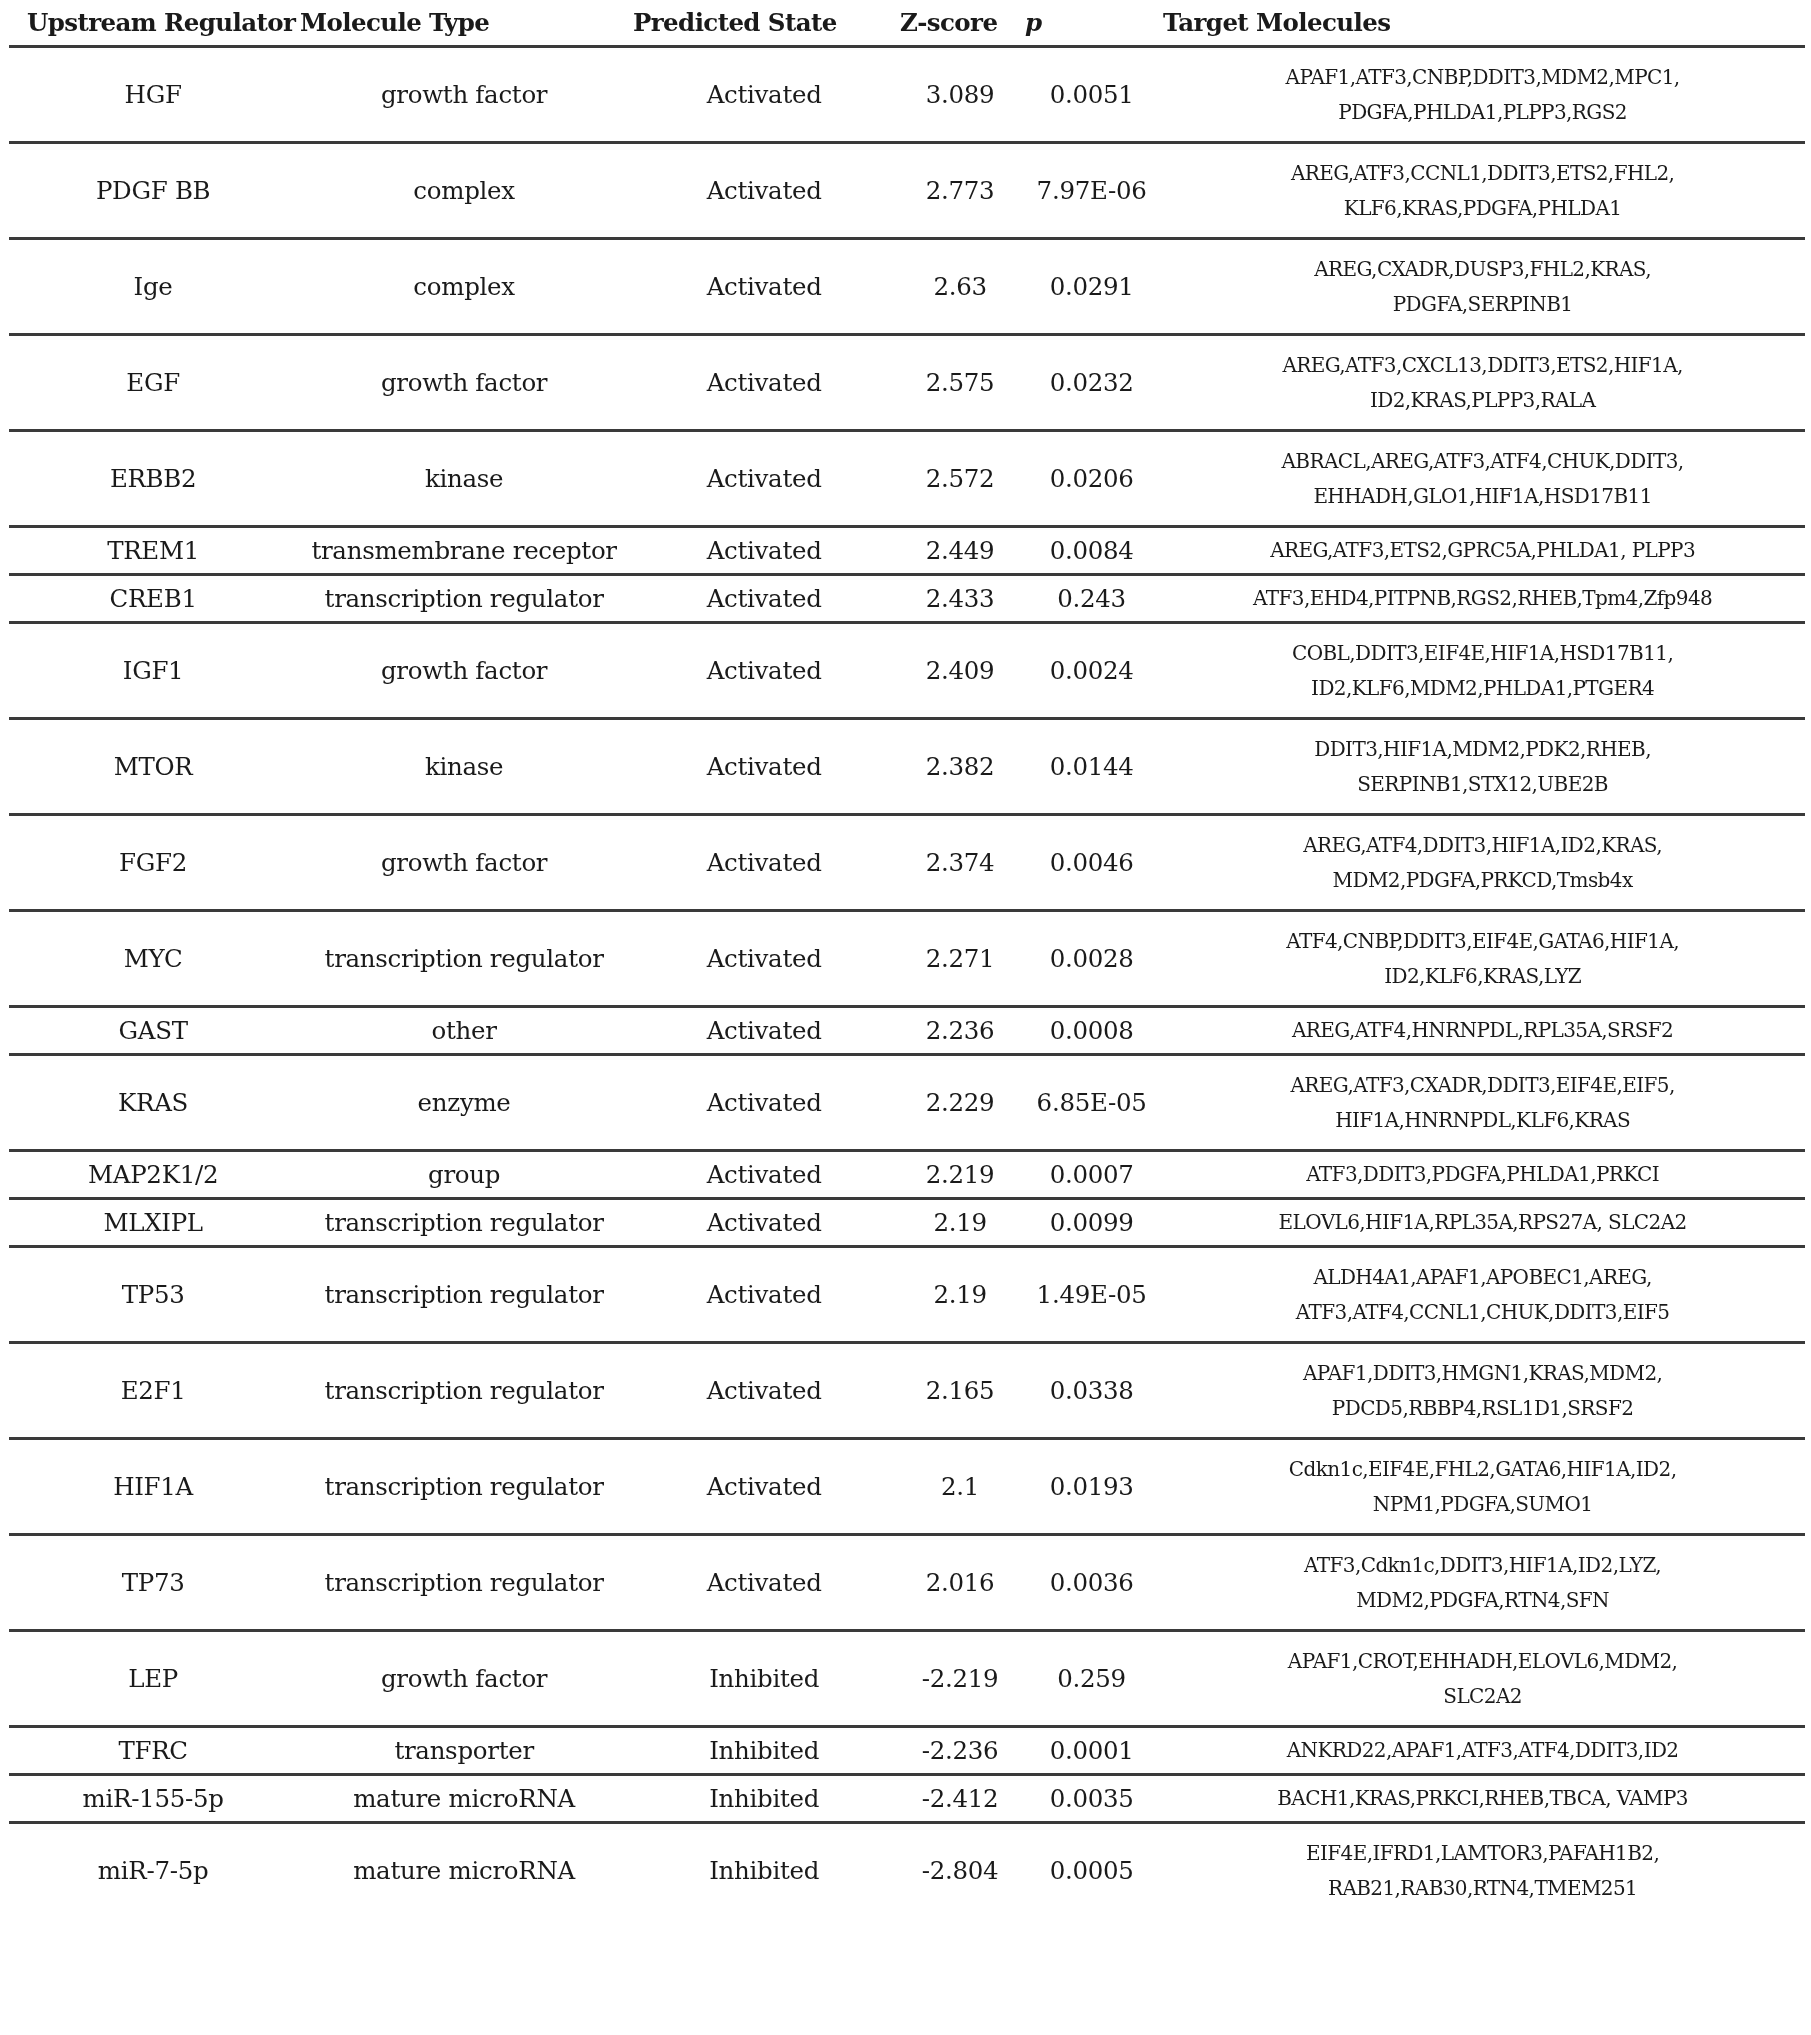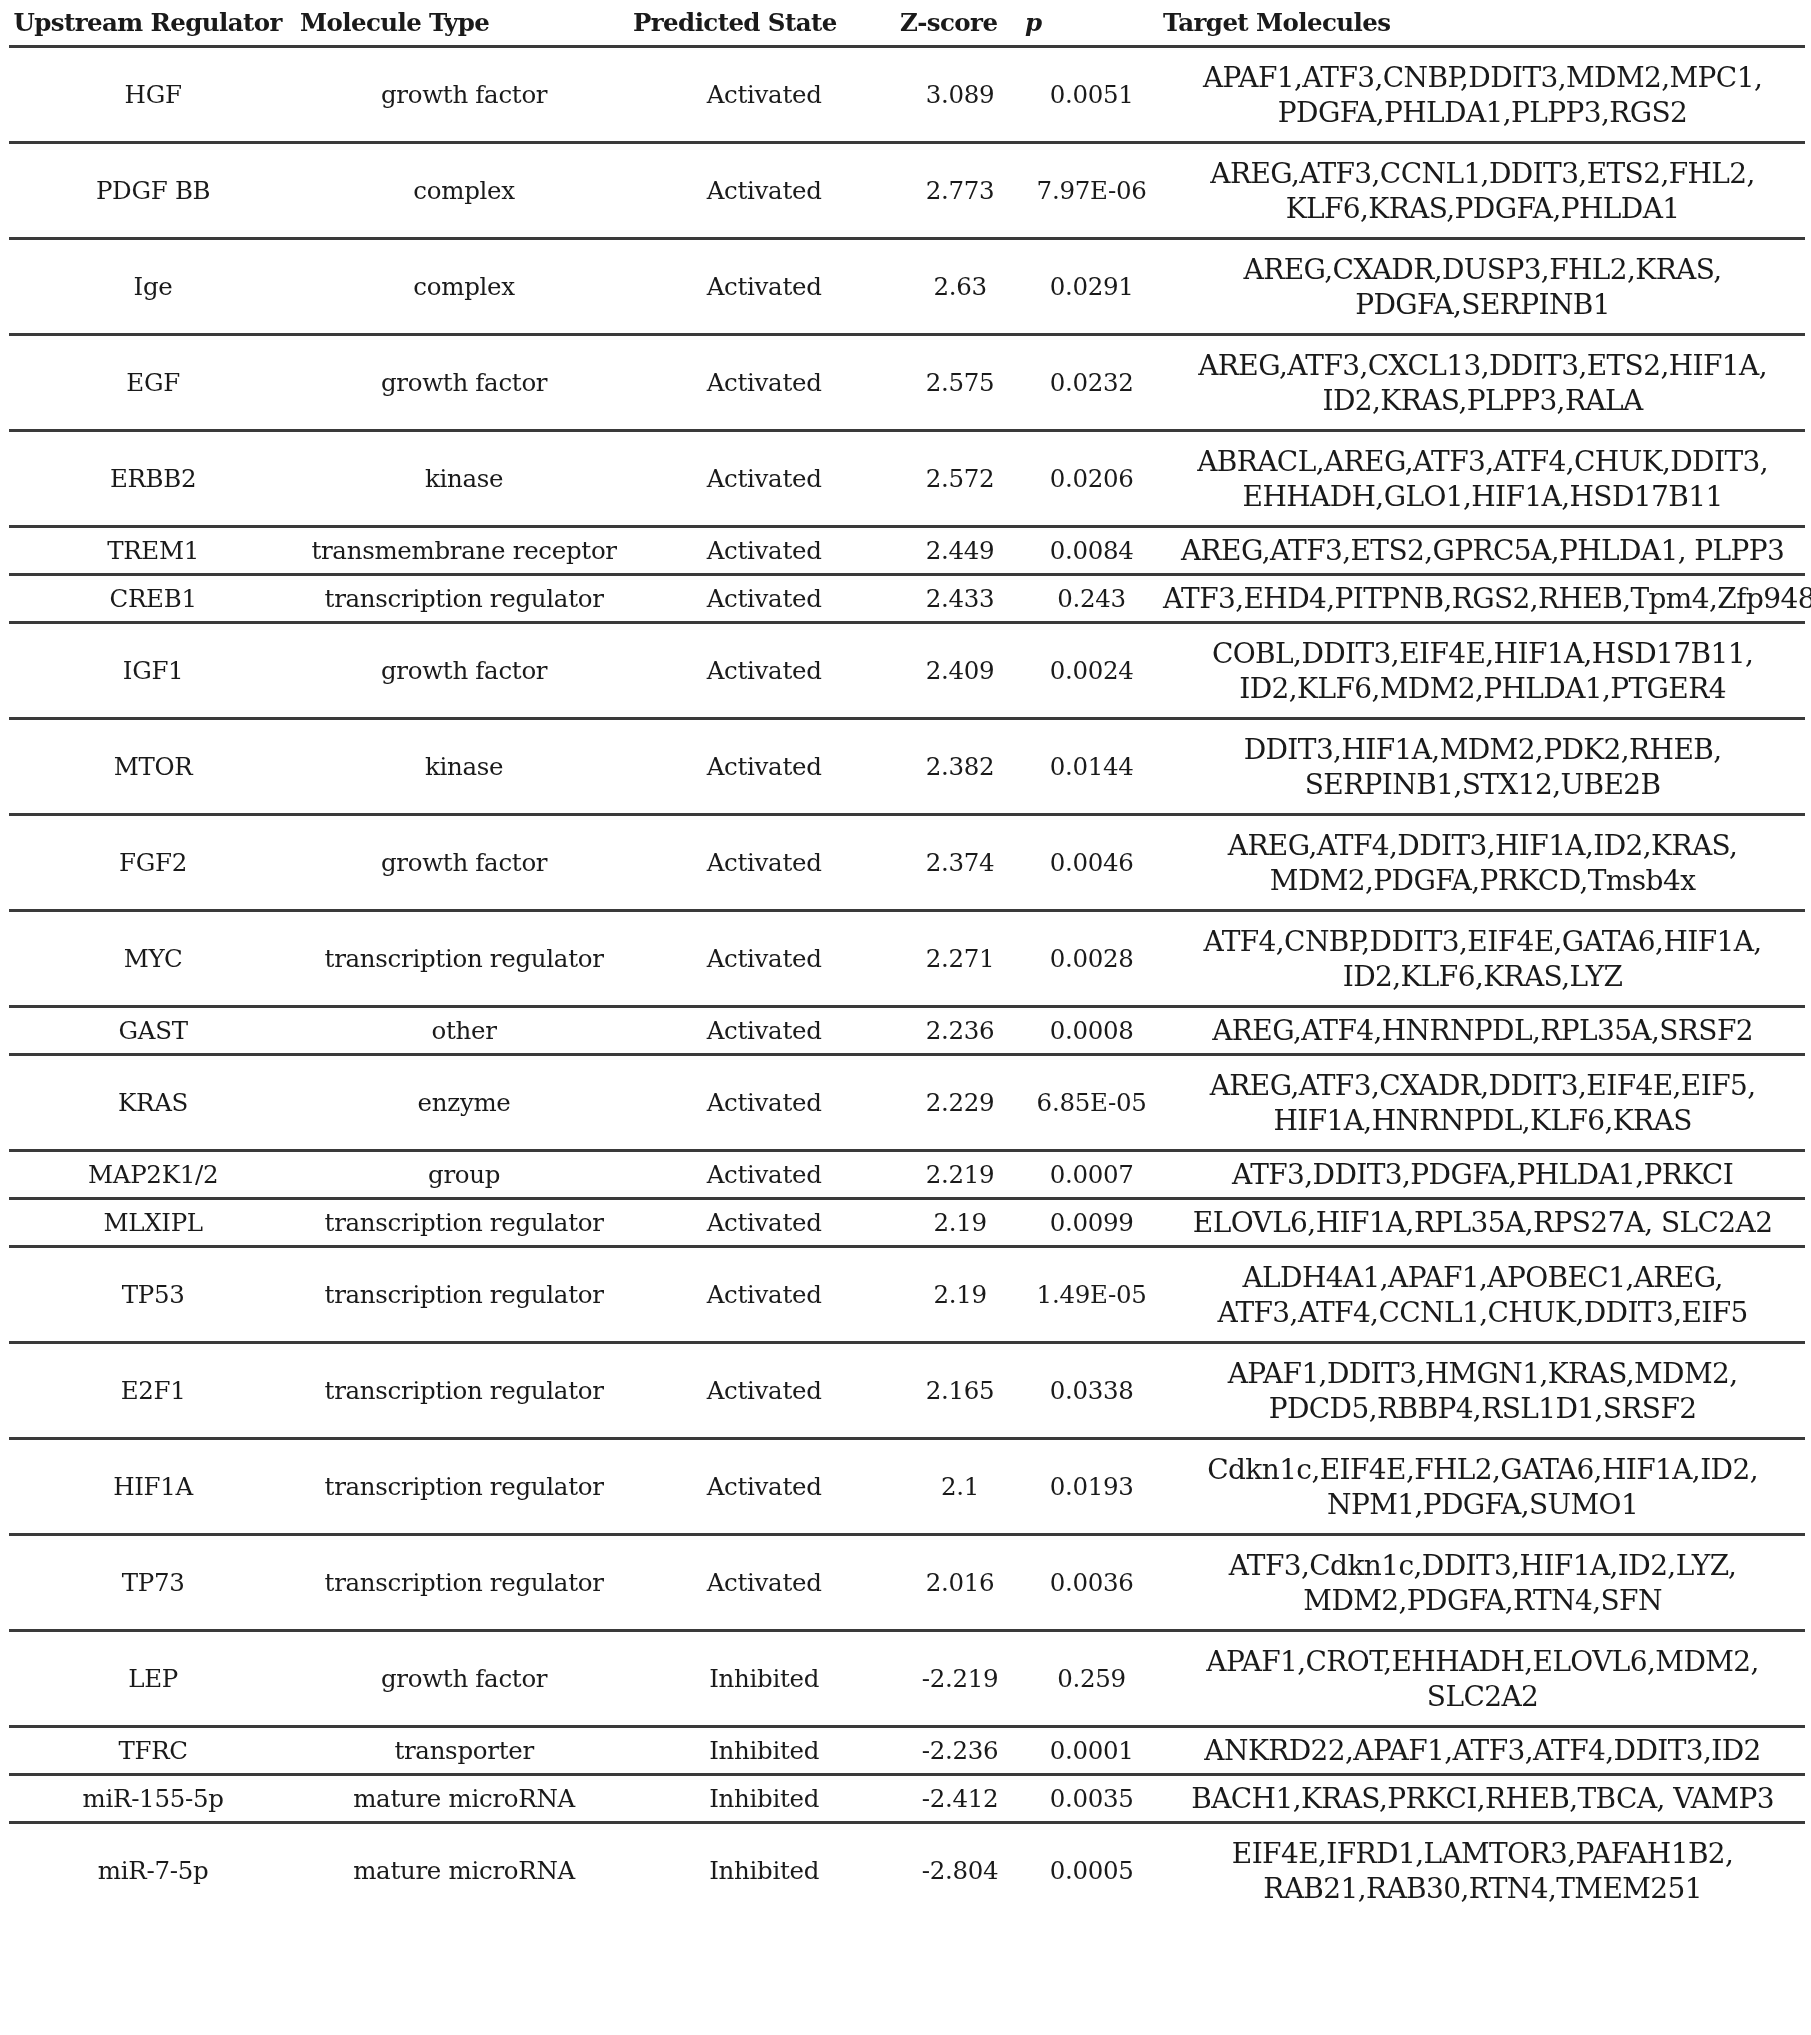--- a/index.html
+++ b/index.html
@@ -36,36 +36,36 @@
     height: 45px;
     font-weight: bold;
     font-size: 24.5px;
     text-align: left;
     vertical-align: middle;
     border-bottom: 3.7px solid #3a3a3a;
     padding: 0 2.4px;
     white-space: nowrap;
     letter-spacing: -0.6px;
   }
-  thead th.regulator { text-align: left; padding-left: 4.9px; }
+  thead th.regulator { text-align: right; padding-left: 4.9px; }
   thead th.pval { font-style: italic; font-weight: bold; }
 
   tbody td {
     font-size: 24.5px;
     text-align: center;
     vertical-align: middle;
     border-bottom: 3.7px solid #3a3a3a;
     padding: 0 2.4px;
     line-height: 35px;
     letter-spacing: -0.3px;
   }
   tbody tr.two-line td { height: 93px; }
   tbody tr.one-line td { height: 45px; }
   tbody tr:last-child td { border-bottom: none; }
-  td.targets { font-size: 28px; letter-spacing: -0.6px; }
+  td.targets { font-size: 20px; letter-spacing: -0.6px; }
 </style>
 </head>
 <body>
 
 <div class="table-wrap">
   <table>
     <colgroup>
       <col class="c-reg">
         <col class="c-type">
         <col class="c-state">

